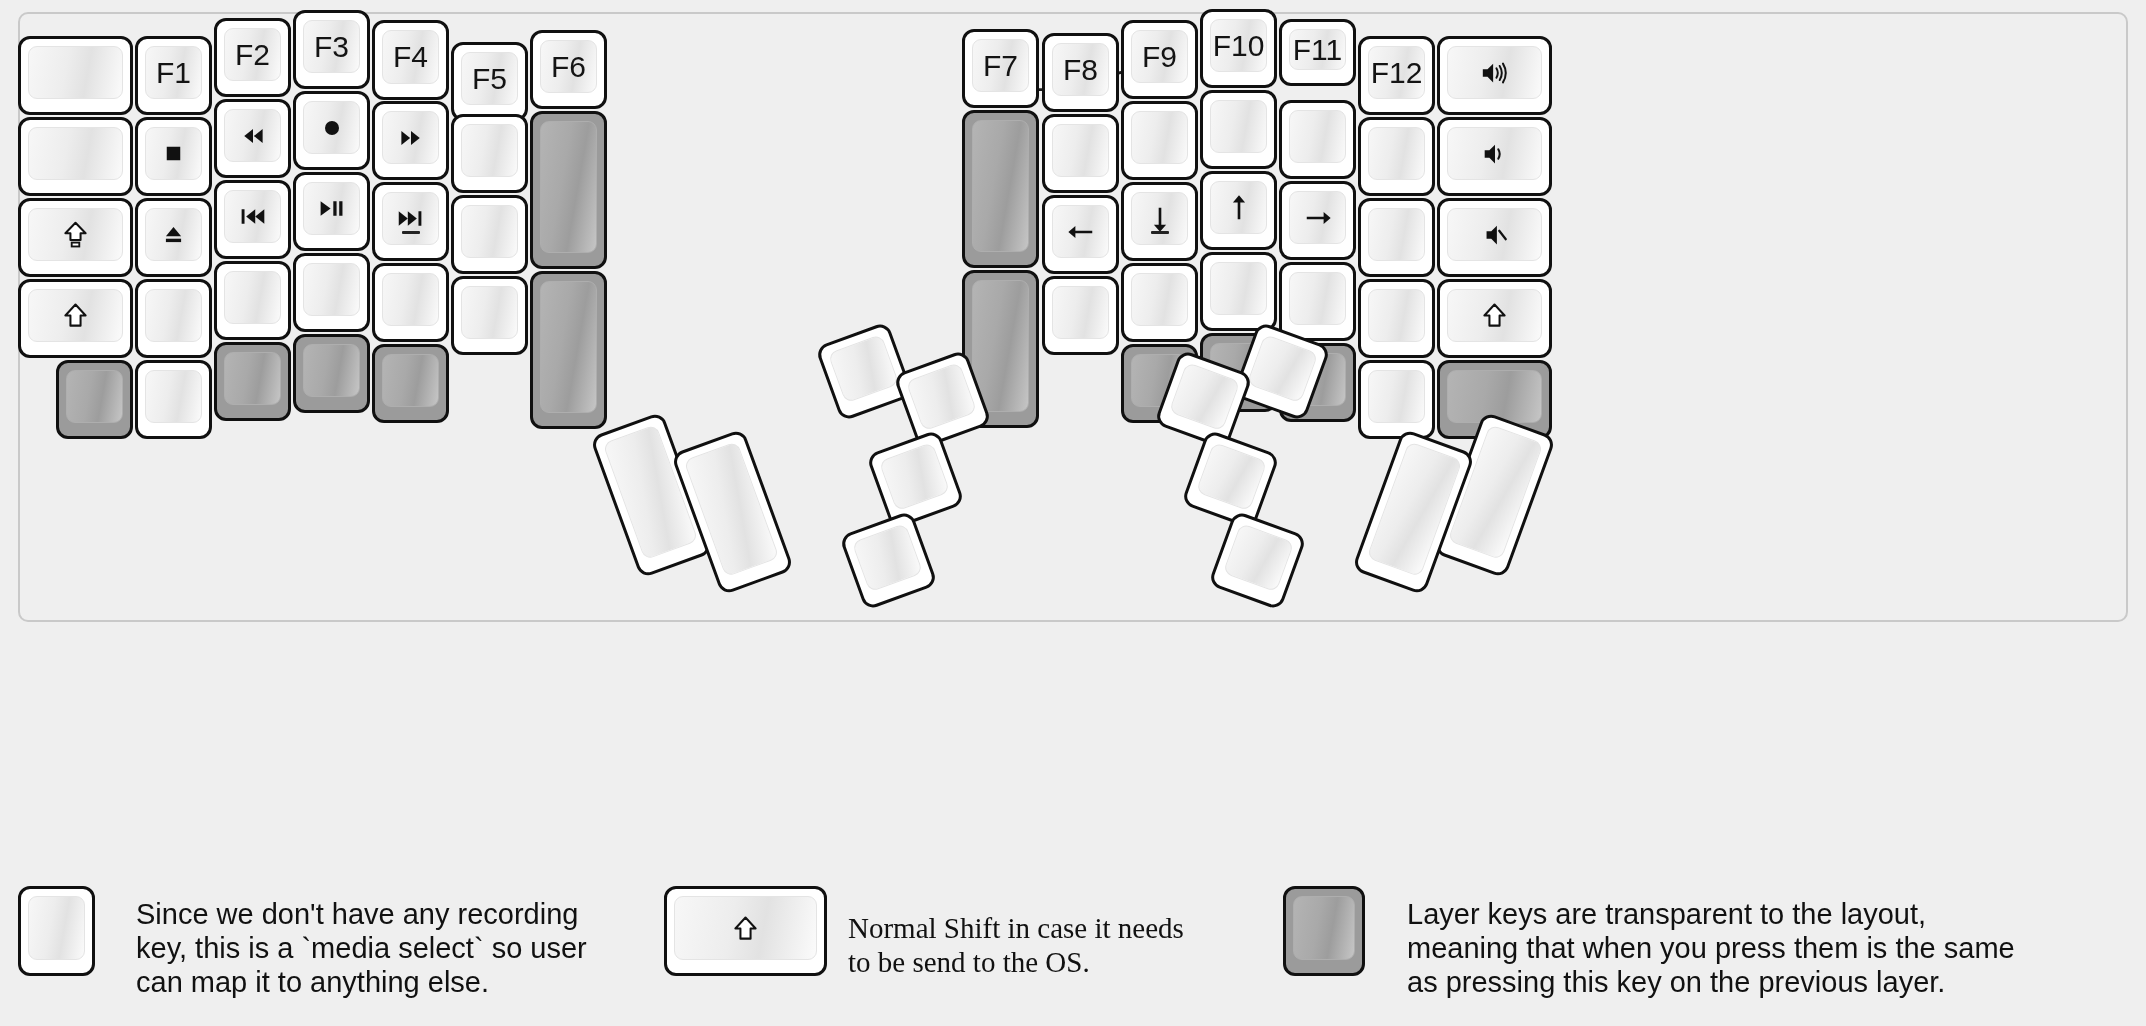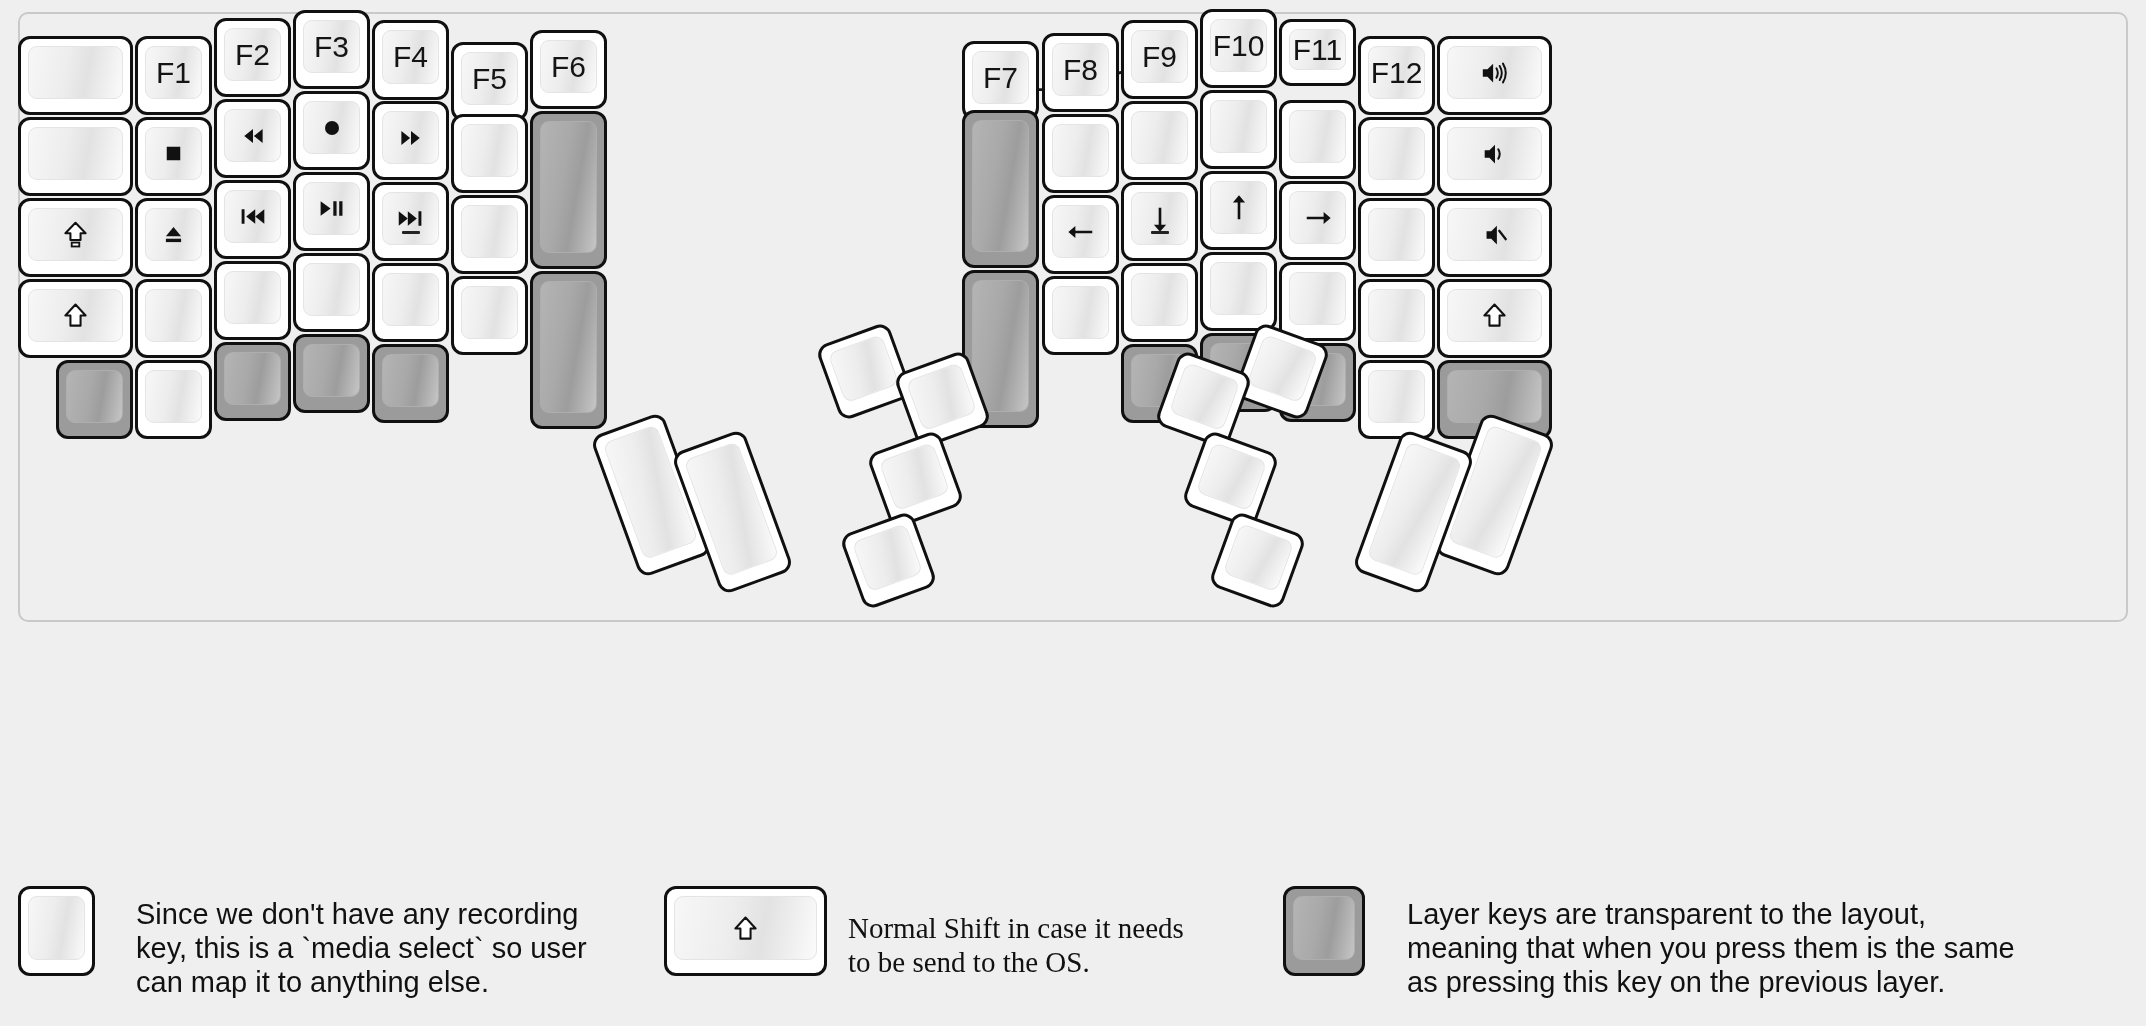--- a/index.html
+++ b/index.html
@@ -284,21 +284,21 @@
       <div class="key trans" style="left: 530px; top: 111px; width: 77px; height: 158px;">
         <div class="inner">
           <span class="lab"></span>
         </div>
       </div>
       <div class="key trans" style="left: 530px; top: 271px; width: 77px; height: 158px;">
         <div class="inner">
           <span class="lab"></span>
         </div>
       </div>
-      <div class="key" style="left: 962px; top: 29px; width: 77px; height: 79px; margin-top: 12px;">
+      <div class="key" style="left: 962px; top: 29px; width: 77px; height: 79px;">
         <div class="inner">
           <span class="lab">F7</span>
         </div>
       </div>
       <div class="key trans" style="left: 962px; top: 110px; width: 77px; height: 158px;">
         <div class="inner">
           <span class="lab"></span>
         </div>
       </div>
       <div class="key trans" style="left: 962px; top: 270px; width: 77px; height: 158px;">

